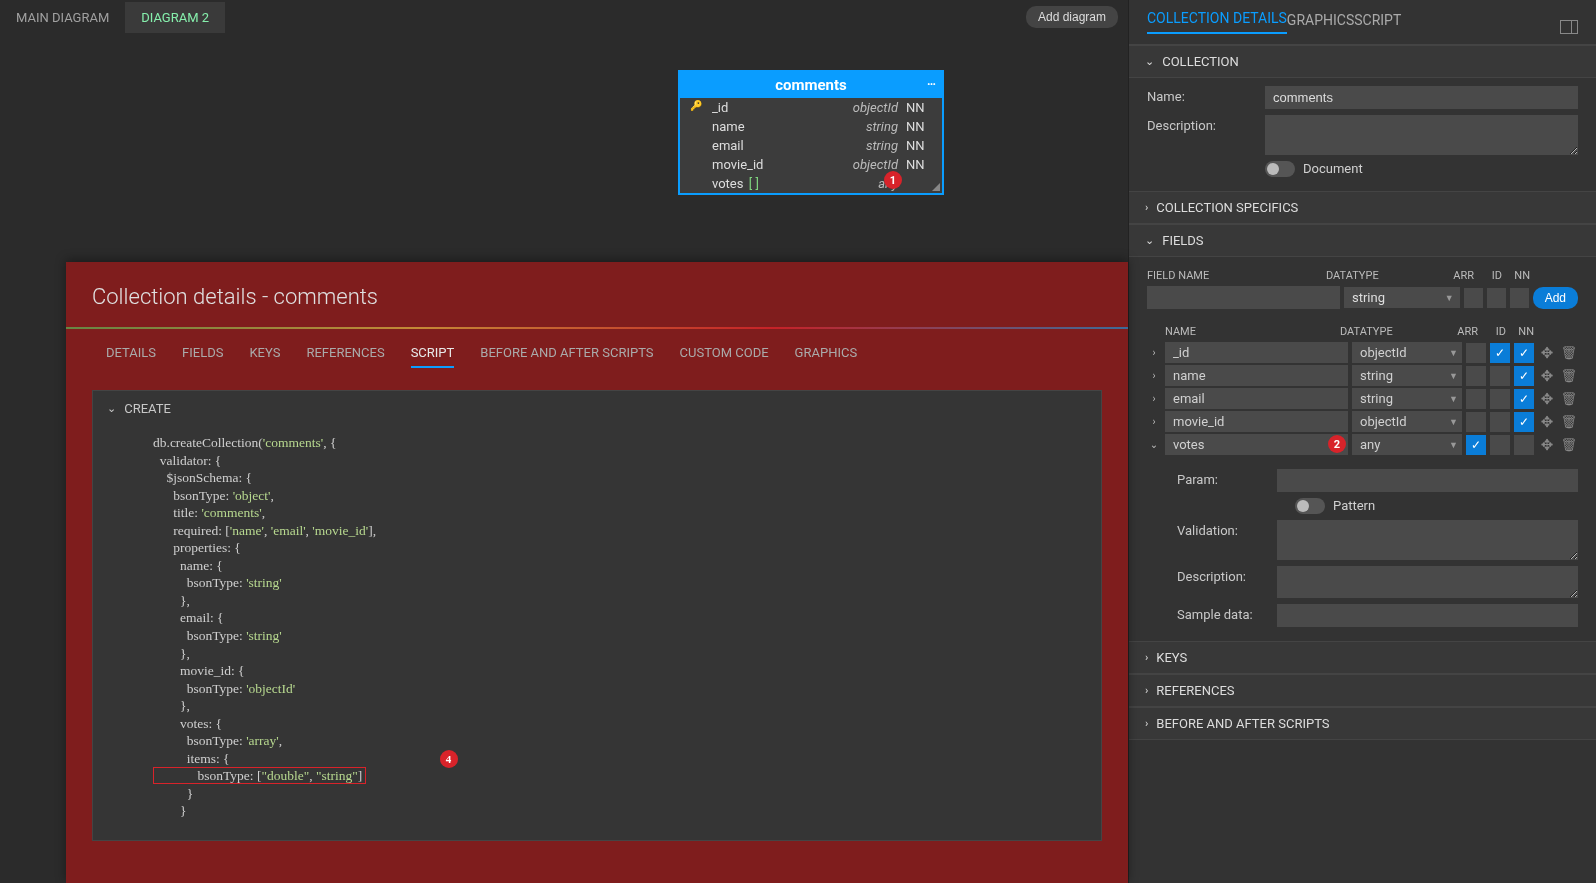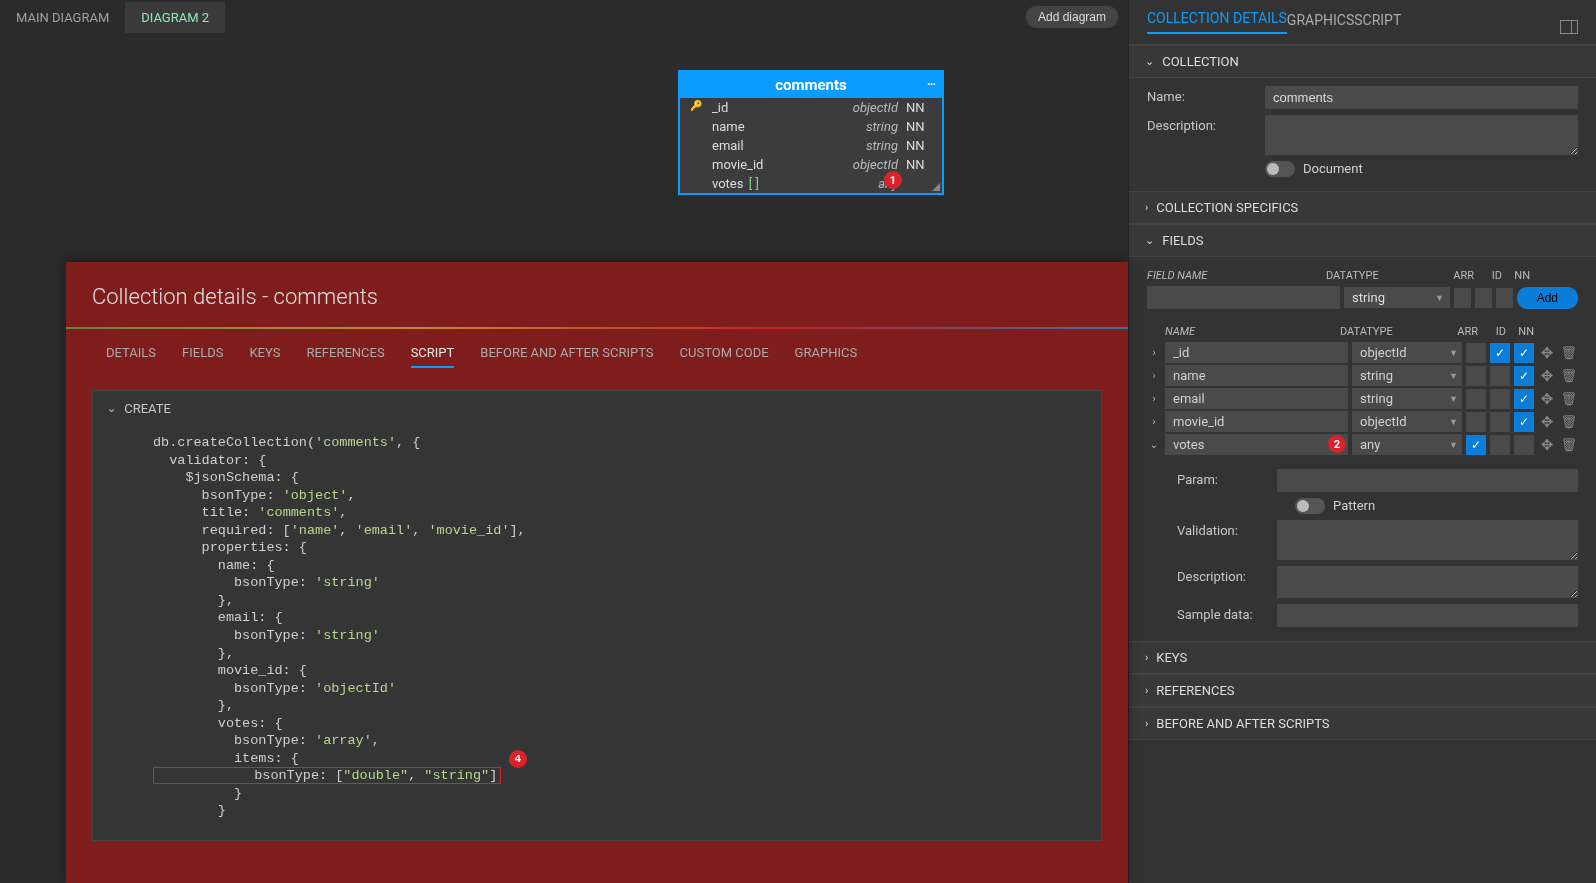--- a/index.html
+++ b/index.html
@@ -68,21 +68,21 @@
 .detail-title { font-size: 22px; font-weight: 300; color: #e0e0e0; padding: 22px 26px 18px; }
 .gradient-line { height: 2px; background: linear-gradient(to right, #5fa04e, #d6a33c, #d8232a, #2c7fb8); opacity: .8; }
 .detail-tabs { display: flex; gap: 26px; padding: 10px 40px; }
 .detail-tab { color: #aaa; font-size: 13px; padding: 6px 0; cursor: pointer; }
 .detail-tab.active { color: #e8e8e8; border-bottom: 2px solid #0a9dff; }
 .create-section { margin: 12px 26px; border: 1px solid #444; background: #353535; }
 .create-header { display: flex; align-items: center; gap: 8px; padding: 10px 14px; color: #c8c8c8; font-size: 13px; }
 .chev { font-size: 11px; }
 .code-block {
   padding: 8px 40px 20px 60px;
-  font-family: Liberation Mono, monospace;
+  font-family: Liberation Serif, serif;
   font-size: 13.5px; line-height: 1.3;
   white-space: pre;
   color: #cfcfcf;
   position: relative;
 }
 .tok-str { color: #b7d88f; }
 .highlight-box { border: 1px solid #d8232a; padding: 0 3px; }
 .badge-float { position: absolute; }
 
 
@@ -95,29 +95,29 @@
 .rp-section-header { display: flex; align-items: center; gap: 8px; padding: 8px 16px; font-size: 13px; color: #ddd; background: #383838; border-top: 1px solid #444; border-bottom: 1px solid #444; cursor: pointer; }
 .rp-body { padding: 8px 18px; }
 .form-row { display: flex; align-items: flex-start; margin-bottom: 6px; }
 .form-label { width: 118px; color: #c8c8c8; padding-top: 3px; font-size: 13px; }
 .form-input { flex: 1; background: #4a4a4a; border: none; color: #ddd; padding: 4px 8px; font-size: 13px; }
 .form-textarea { flex: 1; background: #4a4a4a; border: none; color: #ddd; padding: 4px 8px; height: 40px; resize: both; font-family: inherit; font-size: 13px; }
 .toggle { width: 30px; height: 16px; border-radius: 8px; background: #555; position: relative; display: inline-block; vertical-align: middle; margin-right: 8px; }
 .toggle::after { content:''; position:absolute; width:12px; height:12px; border-radius:50%; background:#bbb; top:2px; left:2px; }
 
 .mini-table-head { display: flex; padding: 4px 0; gap: 4px; font-size: 11px; color: #bbb; }
-.mth-name { flex: 1; font-style: italic; }
+.mth-name { flex: 1; }
 .mth-type { width: 120px; }
 .mth-sm { width: 24px; text-align: right; }
 .add-row { display: flex; gap: 4px; margin-bottom: 12px; align-items: center; }
 .add-row input { flex: 1; background: #4a4a4a; border: none; padding: 4px 8px; color: #ddd; }
 .select-box { background: #4a4a4a; border: none; color: #ddd; padding: 3px 20px 3px 8px; font-size: 13px; position: relative; width: 120px; }
 .select-caret { position: absolute; right: 6px; top: 50%; transform: translateY(-50%); font-size: 9px; color: #999; }
 .chk-empty { width: 20px; height: 20px; background: #4a4a4a; display: inline-block; }
-.add-btn { background: #0a7dd8; border: none; color: #000000; padding: 4px 20px; border-radius: 10px; font-size: 12px; cursor: pointer; }
+.add-btn { background: #0a7dd8; border: none; color: #ffffff; padding: 4px 12px; border-radius: 10px; font-size: 12px; cursor: pointer; }
 
 .field-row { display: flex; align-items: center; gap: 4px; margin-bottom: 2px; }
 .fr-caret { width: 14px; text-align: center; color: #bbb; font-size: 10px; }
 .fr-name { flex: 1; background: #4a4a4a; padding: 3px 8px; font-size: 13px; }
 .fr-type { width: 110px; background: #4a4a4a; padding: 3px 8px; font-size: 13px; position: relative; }
 .select-caret2 { position: absolute; right: 4px; top: 50%; transform: translateY(-50%); font-size: 9px; color: #999; }
 .chk { width: 20px; height: 20px; background: #4a4a4a; display: inline-flex; align-items: center; justify-content: center; }
 .chk.on { background: #0a7dd8; }
 .chk.on::after { content: '✓'; color: #fff; font-size: 12px; }
 .move-icon { width: 18px; height: 18px; display: inline-flex; align-items: center; justify-content: center; color: #888; cursor: move; font-size: 15px; }

